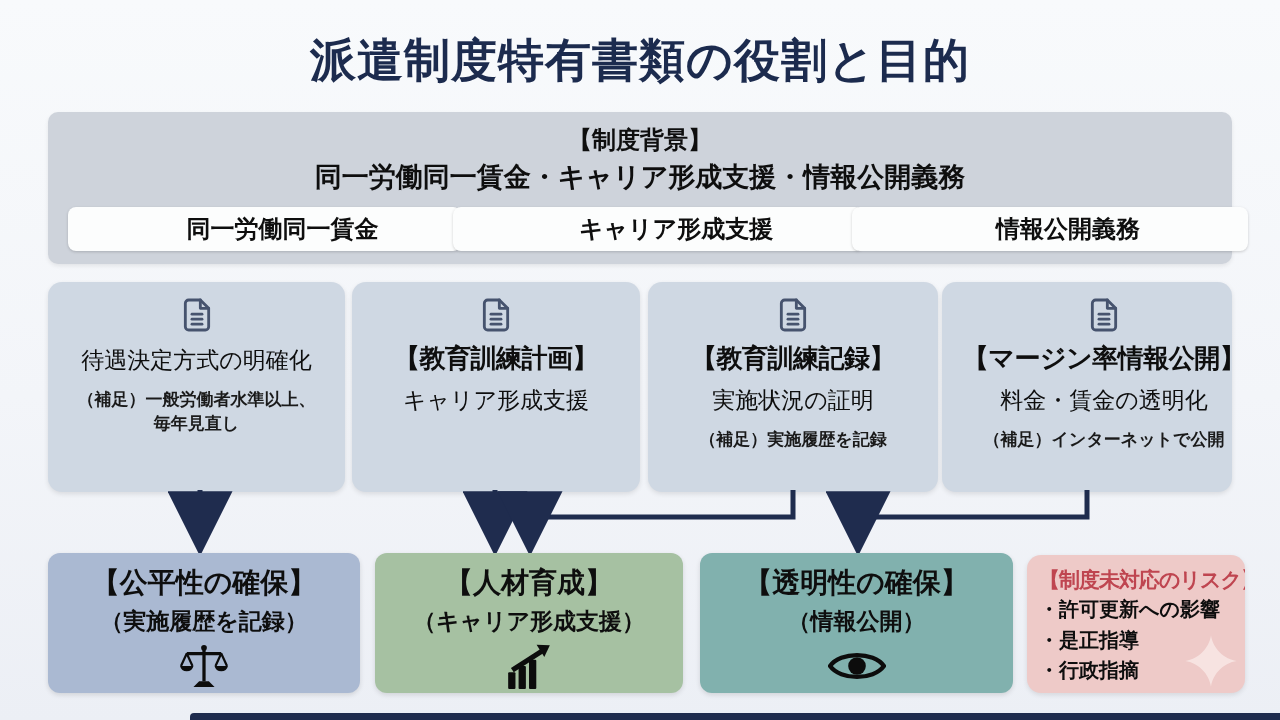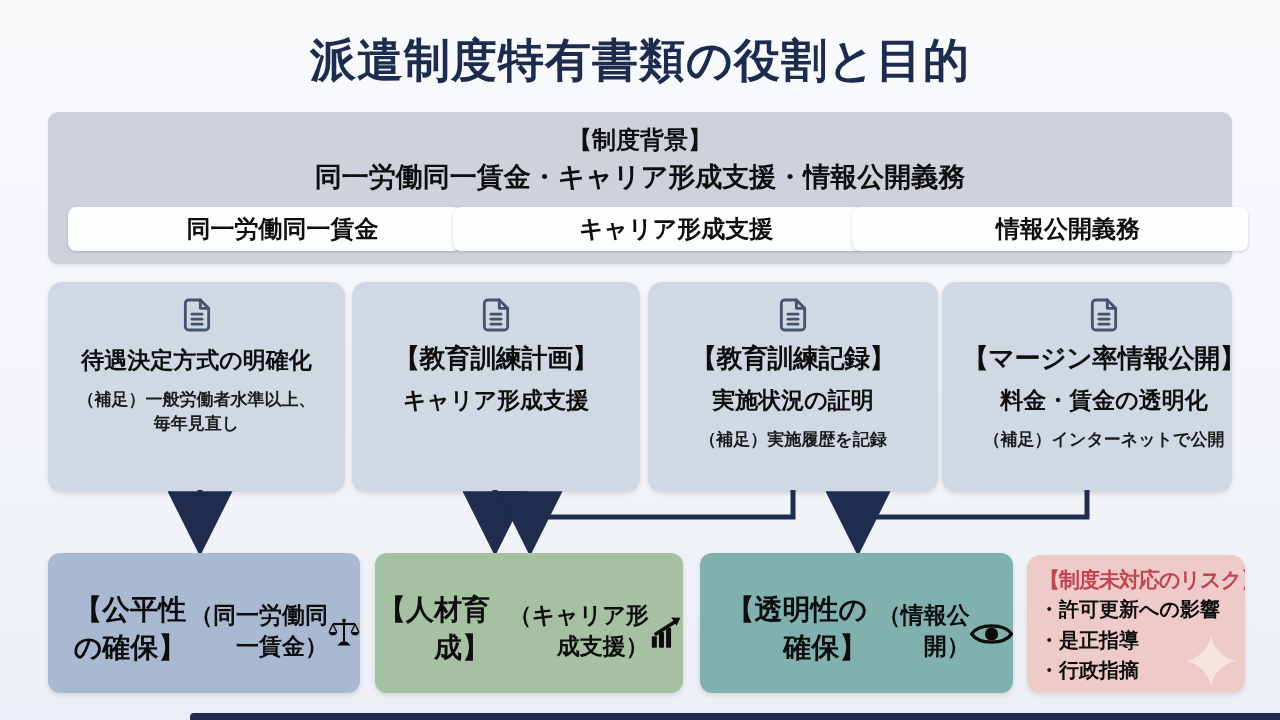--- a/index.html
+++ b/index.html
@@ -37,30 +37,30 @@
     box-shadow:0 2px 5px rgba(0,0,0,.10);
     display:flex;flex-direction:column;align-items:center;padding-top:12px;
     box-sizing:border-box;text-align:center;
   }
   .doc1{left:48px;width:297px;}
   .doc2{left:352px;width:288px;}
   .doc3{left:648px;width:290px;}
   .doc4{left:942px;width:290px;padding-left:34px;}
   .doc-icon{width:40px;height:42px;}
   .doc-title{margin-top:5px;font-size:26px;font-weight:900;white-space:nowrap;letter-spacing:-0.5px;}
-  .doc-sub{margin-top:9px;font-size:23px;font-weight:700;}
+  .doc-sub{margin-top:9px;font-size:23px;font-weight:400;}
   .doc-note{margin-top:12px;font-size:17px;font-weight:700;line-height:1.4;white-space:pre-line;color:#1a1a1a;}
   
   .arrows{position:absolute;left:0;top:0;width:1280px;height:720px;pointer-events:none;}
   
   .out{
     position:absolute;top:553px;height:140px;border-radius:12px;
     box-shadow:0 2px 5px rgba(0,0,0,.12);
-    display:flex;align-items:center;padding-top:11px;
-    box-sizing:border-box;text-align:right;
+    display:flex;flex-direction:column;align-items:center;padding-top:11px;
+    box-sizing:border-box;text-align:left;
   }
   .out1{left:48px;width:312px;background:#aab9d2;}
   .out2{left:375px;width:308px;background:#a6c1a2;}
   .out3{left:700px;width:313px;background:#81b1ae;}
   .out-title{font-size:28px;font-weight:900;}
   .out-sub{margin-top:4px;font-size:23px;font-weight:900;}
   .out-icon{margin-top:6px;}
   
   .risk{
     position:absolute;left:1027px;top:555px;width:218px;height:138px;
@@ -148,21 +148,21 @@
     <g stroke="#1f2c4e" stroke-width="5" fill="none" stroke-linejoin="miter">
       <path d="M200 490 V540" marker-end="url(#ah)"></path>
       <path d="M495 490 V540" marker-end="url(#ah)"></path>
       <path d="M793 490 V517 H530 V540" marker-end="url(#ah)"></path>
       <path d="M1087 490 V517 H858 V540" marker-end="url(#ah)"></path>
     </g>
   </svg>
 
   <div class="out out1">
     <div class="out-title">【公平性の確保】</div>
-    <div class="out-sub">（同一労働同一賃金）</div>
+    <div class="out-sub">（実施履歴を記録）</div>
     <svg class="out-icon" width="52" height="46" viewBox="0 0 52 48">
       <g stroke="#0c0c0c" stroke-width="3.4" fill="none">
         <line x1="26" y1="6" x2="26" y2="40"></line>
         <line x1="8" y1="11" x2="44" y2="11"></line>
       </g>
       <circle cx="26" cy="5" r="3" fill="#0c0c0c"></circle>
       <g stroke="#0c0c0c" stroke-width="2.3" fill="none">
         <path d="M8 11 L2 24 M8 11 L14 24"></path>
         <path d="M44 11 L38 24 M44 11 L50 24"></path>
       </g>

